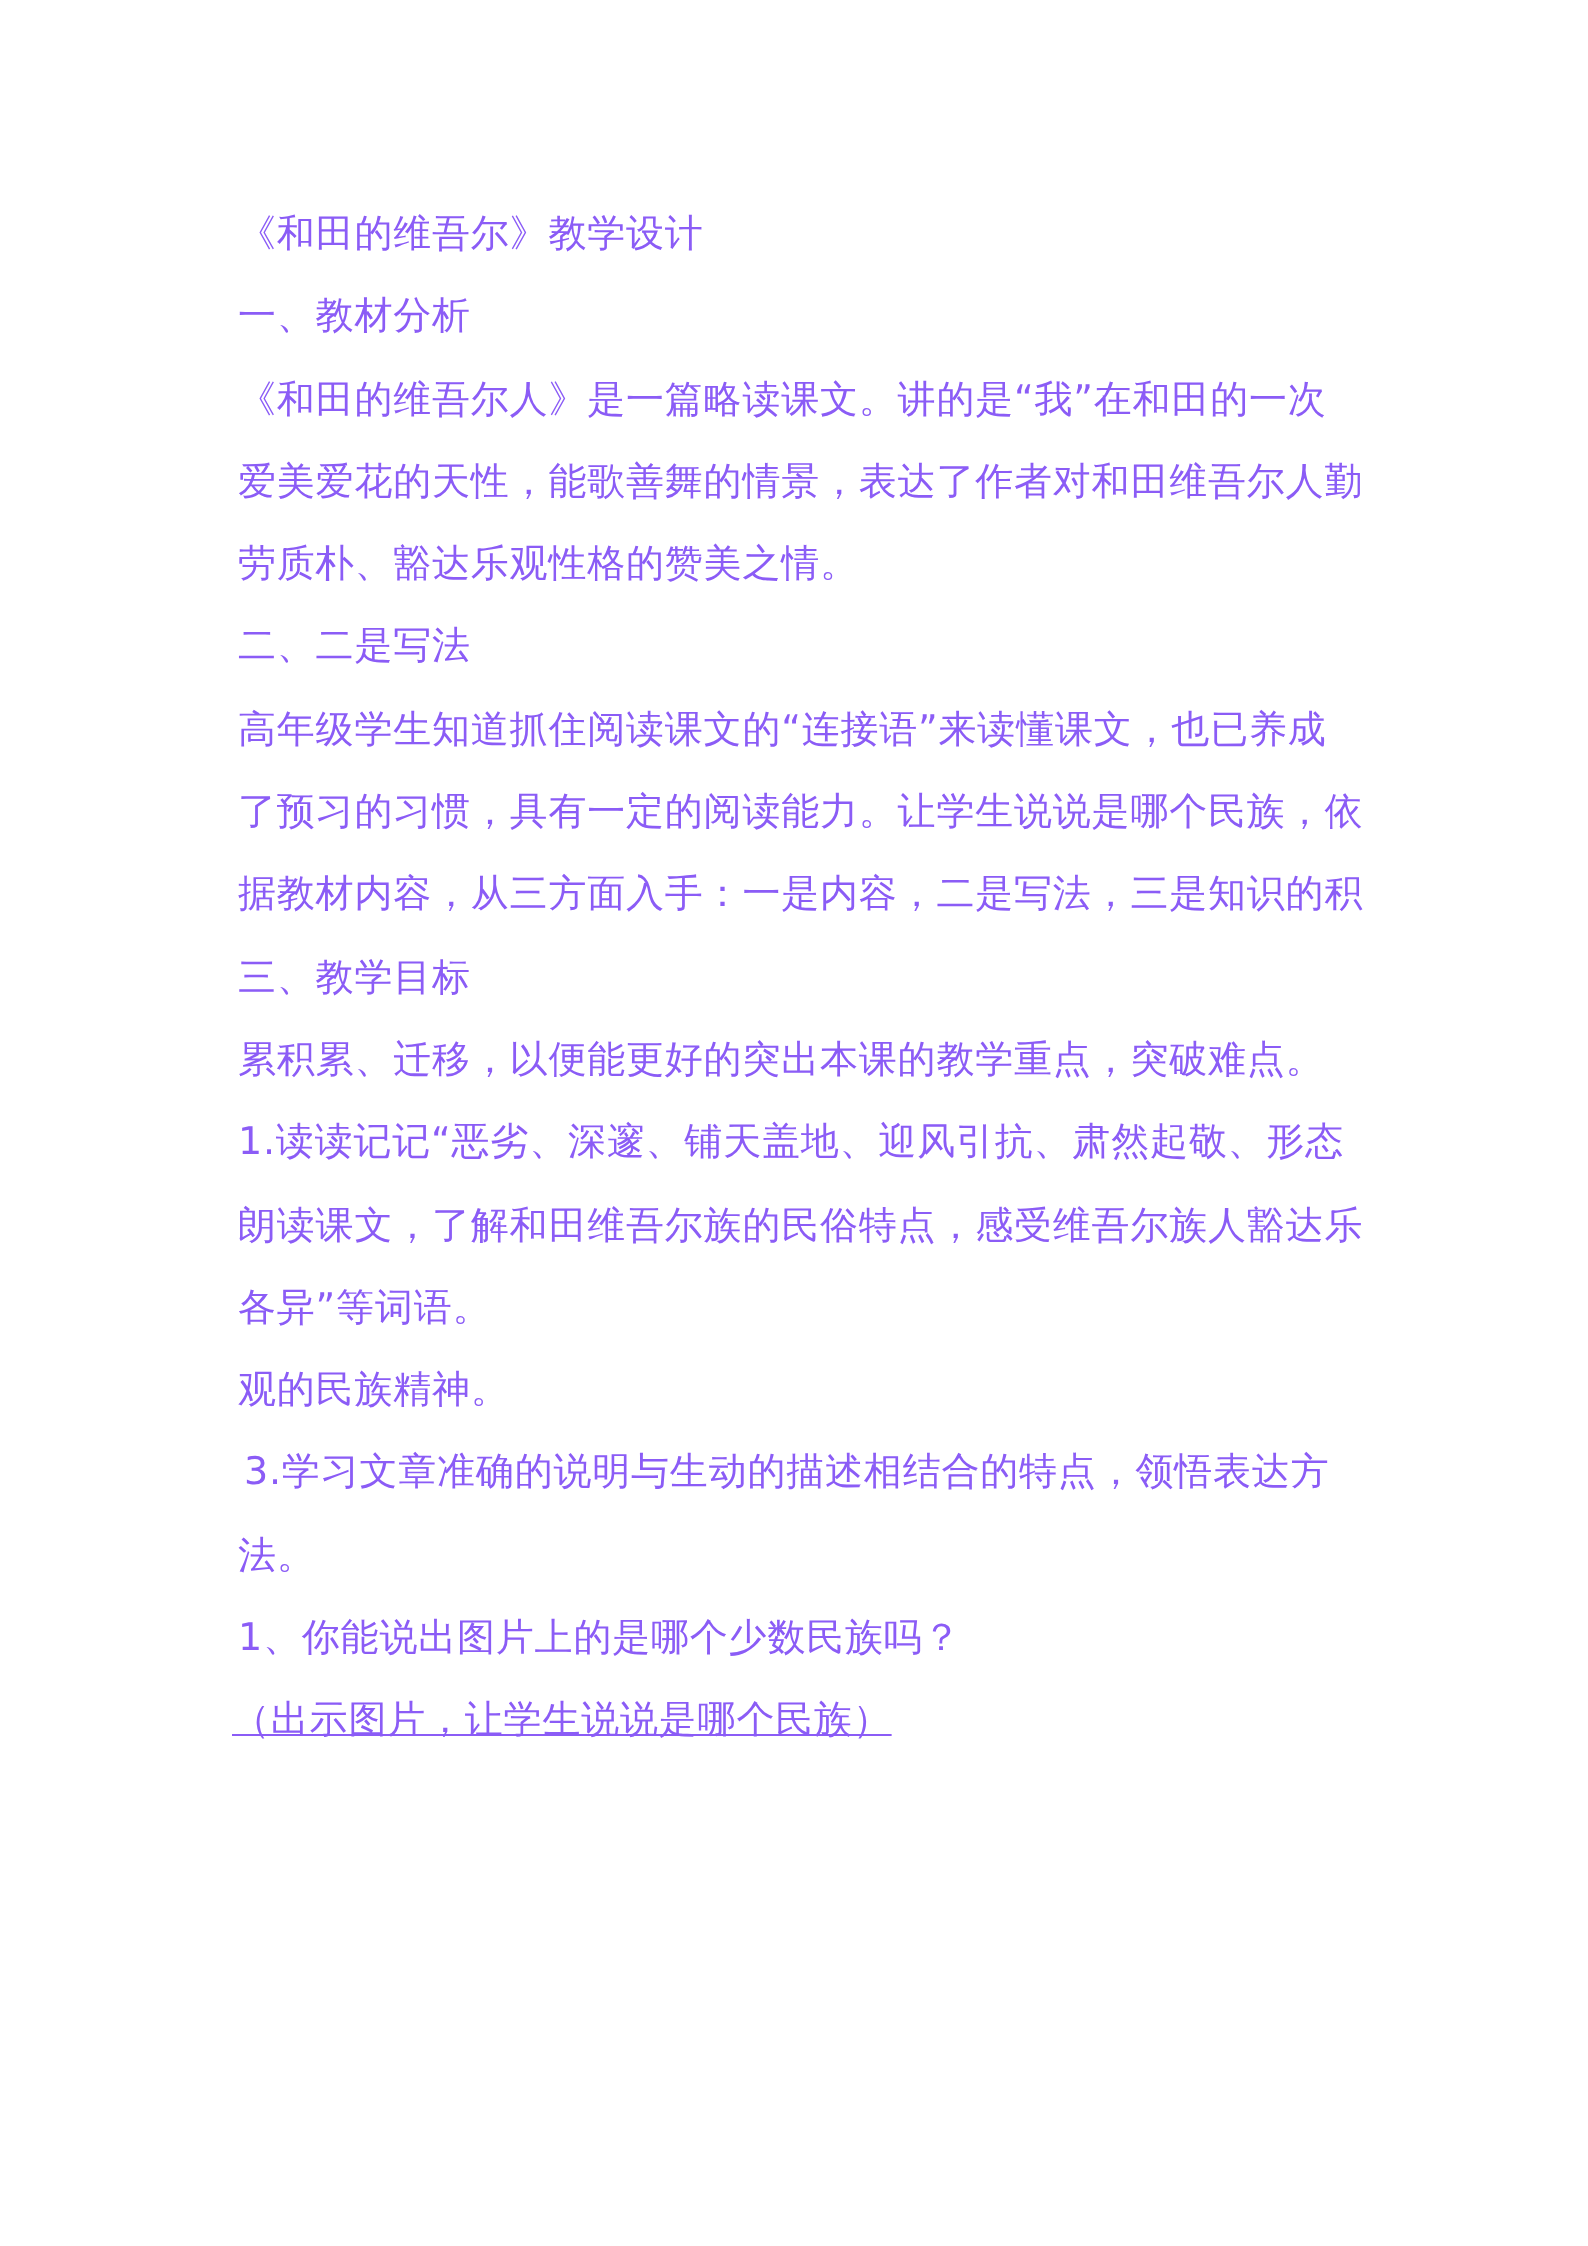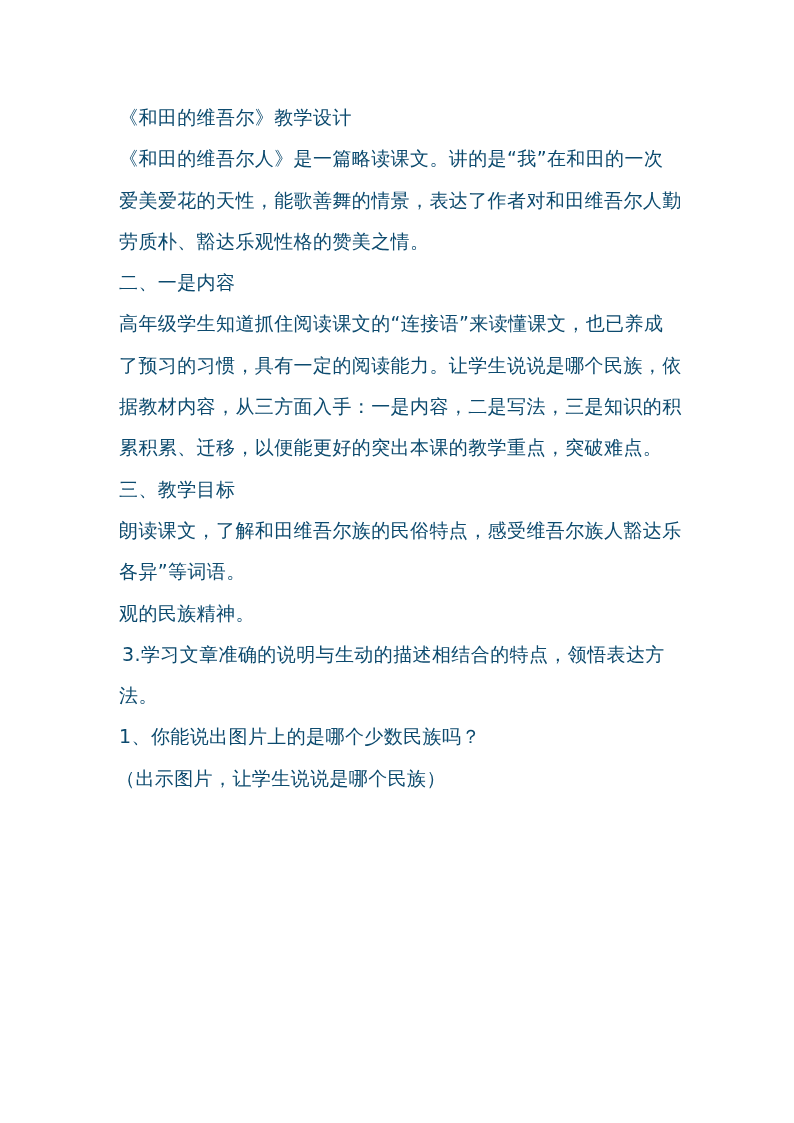--- a/index.html
+++ b/index.html
@@ -13,48 +13,50 @@
       position: relative;
       overflow: hidden;
     }
     .page {
       position: absolute;
       left: 119px;
       top: 97px;
       width: 560px;
       font-family: "DejaVu Sans", "Liberation Sans", sans-serif;
       font-size: 19px;
-      color: #0c4a6e;
+      color: #8b5cf6;
       line-height: 41.3px;
     }
     .line {
       display: block;
       white-space: nowrap;
       letter-spacing: 0.4px;
     }
     .indent-1 { padding-left: 3px; }
-    .paren { margin-left: -3px; }
+    .paren { margin-left: -3px; text-decoration: underline; }
   </style>
 </head>
 <body>
 
 <div class="page">
   <span class="line">《和田的维吾尔》教学设计</span>
 
+  <span class="line">一、教材分析</span>
   <span class="line">《和田的维吾尔人》是一篇略读课文。讲的是“我”在和田的一次</span>
   <span class="line">爱美爱花的天性，能歌善舞的情景，表达了作者对和田维吾尔人勤</span>
   <span class="line">劳质朴、豁达乐观性格的赞美之情。</span>
 
-  <span class="line">二、一是内容</span>
+  <span class="line">二、二是写法</span>
   <span class="line">高年级学生知道抓住阅读课文的“连接语”来读懂课文，也已养成</span>
   <span class="line">了预习的习惯，具有一定的阅读能力。让学生说说是哪个民族，依</span>
   <span class="line">据教材内容，从三方面入手：一是内容，二是写法，三是知识的积</span>
+  <span class="line">三、教学目标</span>
+
   <span class="line">累积累、迁移，以便能更好的突出本课的教学重点，突破难点。</span>
-
-  <span class="line">三、教学目标</span>
+  <span class="line">1.读读记记“恶劣、深邃、铺天盖地、迎风引抗、肃然起敬、形态</span>
   <span class="line">朗读课文，了解和田维吾尔族的民俗特点，感受维吾尔族人豁达乐</span>
   <span class="line">各异”等词语。</span>
   <span class="line">观的民族精神。</span>
   <span class="line indent-1">3.学习文章准确的说明与生动的描述相结合的特点，领悟表达方</span>
   <span class="line">法。</span>
 
   <span class="line">1、你能说出图片上的是哪个少数民族吗？</span>
   <span class="line paren">（出示图片，让学生说说是哪个民族）</span>
 </div>
 

